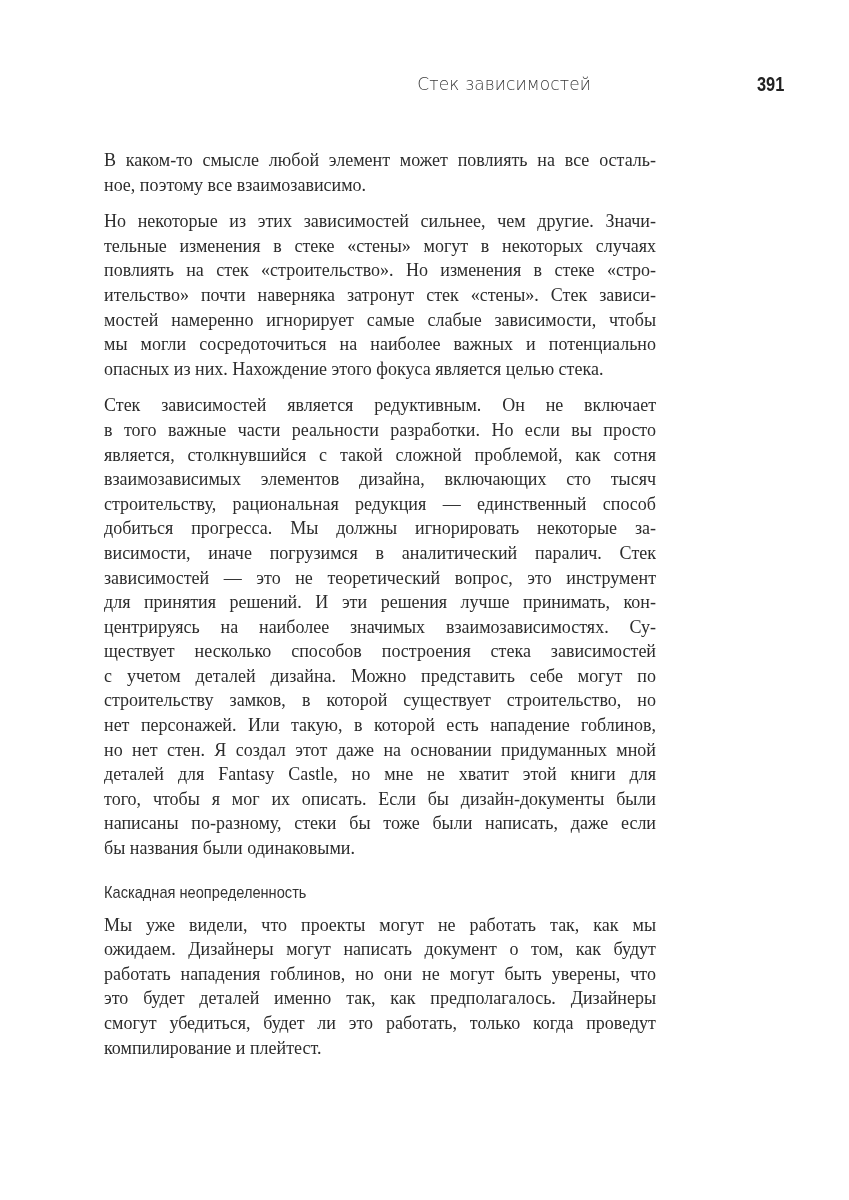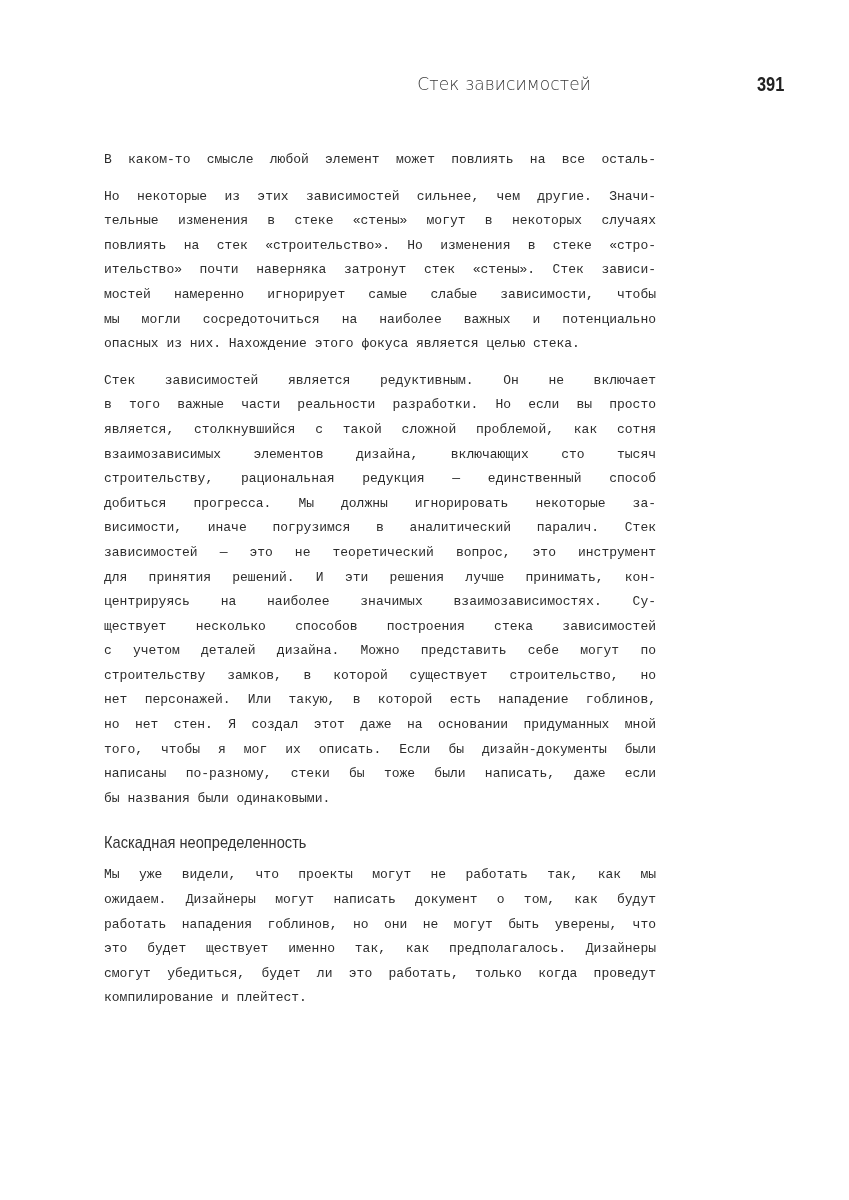--- a/index.html
+++ b/index.html
@@ -32,22 +32,22 @@
       color: #222;
       transform: scaleX(0.78);
       transform-origin: left center;
     }
     .content {
       position: absolute;
       left: 104px; top: 148px;
       width: 568px;
     }
     .para {
-      font-family: Liberation Mono, monospace;
-      font-size: 13px;
+      font-family: Liberation Serif, serif;
+      font-size: 18px;
       line-height: 24.6px;
       margin: 0 16px 12px 0;
       text-align: justify;
       color: #2c2c2c;
     }
     .line { display: block; white-space: nowrap; text-align-last: justify; }
     .line.last { text-align-last: left; }
     .subheading {
       font-family: "Liberation Sans", sans-serif;
       font-size: 17px;
@@ -62,20 +62,21 @@
 <body>
 
 <div class="running-head">
   <span class="running-title">Стек зависимостей</span>
   <span class="page-number">391</span>
 </div>
 
 <div class="content">
   <p class="para">
     <span class="line">В каком-то смысле любой элемент может повлиять на все осталь-</span>
+    <span class="line last">ное, поэтому все взаимозависимо.</span>
   </p>
 
   <p class="para">
     <span class="line">Но некоторые из этих зависимостей сильнее, чем другие. Значи-</span>
     <span class="line">тельные изменения в стеке «стены» могут в некоторых случаях</span>
     <span class="line">повлиять на стек «строительство». Но изменения в стеке «стро-</span>
     <span class="line">ительство» почти наверняка затронут стек «стены». Стек зависи-</span>
     <span class="line">мостей намеренно игнорирует самые слабые зависимости, чтобы</span>
     <span class="line">мы могли сосредоточиться на наиболее важных и потенциально</span>
     <span class="line last">опасных из них. Нахождение этого фокуса является целью стека.</span>
@@ -90,28 +91,29 @@
     <span class="line">добиться прогресса. Мы должны игнорировать некоторые за-</span>
     <span class="line">висимости, иначе погрузимся в аналитический паралич. Стек</span>
     <span class="line">зависимостей — это не теоретический вопрос, это инструмент</span>
     <span class="line">для принятия решений. И эти решения лучше принимать, кон-</span>
     <span class="line">центрируясь на наиболее значимых взаимозависимостях. Су-</span>
     <span class="line">ществует несколько способов построения стека зависимостей</span>
     <span class="line">с учетом деталей дизайна. Можно представить себе могут по</span>
     <span class="line">строительству замков, в которой существует строительство, но</span>
     <span class="line">нет персонажей. Или такую, в которой есть нападение гоблинов,</span>
     <span class="line">но нет стен. Я создал этот даже на основании придуманных мной</span>
+    <span class="line">деталей для Fantasy Castle, но мне не хватит этой книги для</span>
     <span class="line">того, чтобы я мог их описать. Если бы дизайн-документы были</span>
     <span class="line">написаны по-разному, стеки бы тоже были написать, даже если</span>
     <span class="line last">бы названия были одинаковыми.</span>
   </p>
 
   <div class="subheading">Каскадная неопределенность</div>
 
   <p class="para">
     <span class="line">Мы уже видели, что проекты могут не работать так, как мы</span>
     <span class="line">ожидаем. Дизайнеры могут написать документ о том, как будут</span>
     <span class="line">работать нападения гоблинов, но они не могут быть уверены, что</span>
-    <span class="line">это будет ществует именно так, как предполагалось. Дизайнеры</span>
+    <span class="line">это будет деталей именно так, как предполагалось. Дизайнеры</span>
     <span class="line">смогут убедиться, будет ли это работать, только когда проведут</span>
     <span class="line last">компилирование и плейтест.</span>
   </p>
 </div>
 
 </body></html>

